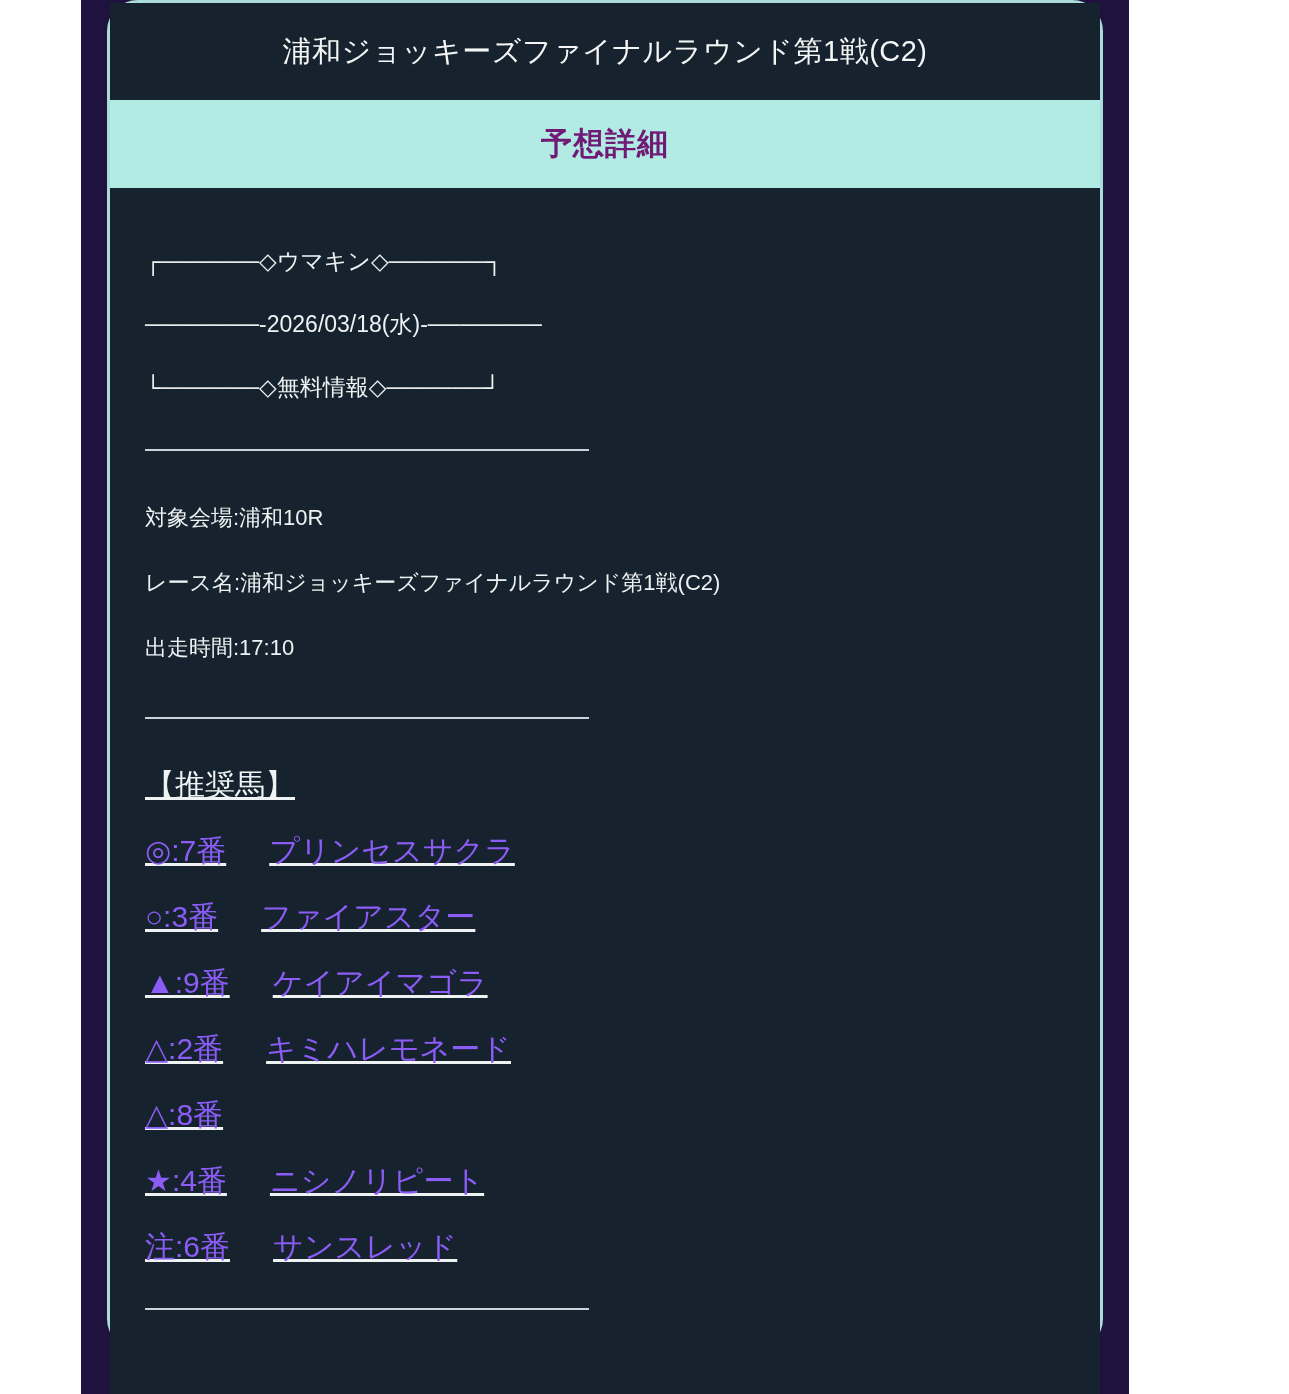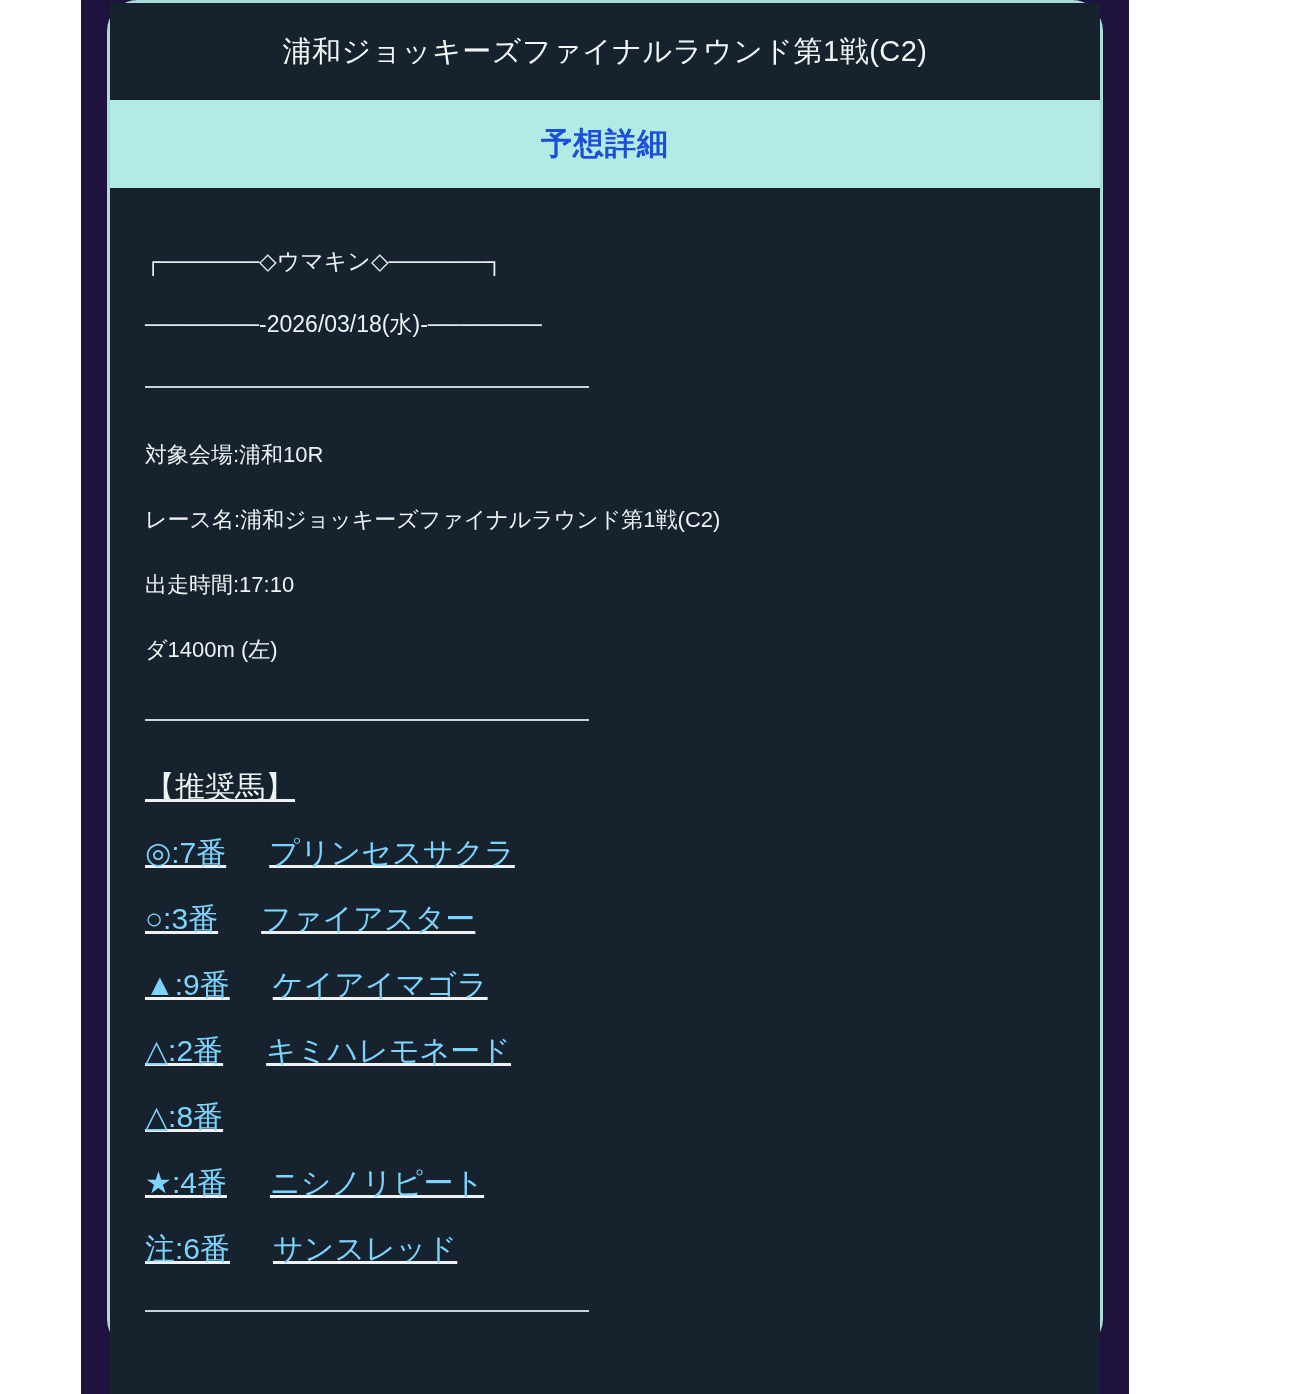--- a/index.html
+++ b/index.html
@@ -26,21 +26,21 @@
     background:#16232e;
   }
   .title-box .race-title{
     color:#f4f6f6;font-size:29px;letter-spacing:0.5px;
   }
   .banner{
     height:88px;display:flex;align-items:center;justify-content:center;
     background:#b2ebe3;
   }
   .banner .banner-label{
-    color:#1d4ed8;font-size:31px;font-weight:bold;letter-spacing:1px;
+    color:#701a75;font-size:31px;font-weight:bold;letter-spacing:1px;
   }
   .content{
     background:#16232e;
     padding:0 35px;
     box-sizing:border-box;
     height:1206px;
     color:#eef2f3;
   }
   .promo{margin-top:42px;}
   .promo p{
@@ -55,21 +55,21 @@
   .divider.d3{margin-top:28px;}
   .race-info{margin-top:34px;}
   .race-info p{
     margin:0;font-size:22px;line-height:65px;color:#eef2f3;
   }
   .reco{margin-top:33px;text-decoration:underline;}
   .reco .heading{
     margin:0;font-size:30px;line-height:66px;color:#eef2f3;
   }
   .horse-row{
-    display:flex;align-items:center;height:66px;font-size:30px;color:#7dd3fc;
+    display:flex;align-items:center;height:66px;font-size:30px;color:#8b5cf6;
   }
   .horse-row .horse-label{flex:0 0 auto;}
   .horse-row .horse-name{margin-left:43px;flex:0 0 auto;}
 </style>
 </head>
 <body>
 
 <div class="page-frame"></div>
 
 <div class="card">
@@ -80,29 +80,29 @@
 
   <div class="banner">
     <span class="banner-label">予想詳細</span>
   </div>
 
   <div class="content">
 
     <div class="promo">
       <p>┌──────◇ウマキン◇──────┐</p>
       <p>───────-2026/03/18(水)-───────</p>
+      <p>└──────◇無料情報◇──────┘</p>
     </div>
 
     <hr class="divider d1">
 
     <div class="race-info">
       <p>対象会場:浦和10R</p>
       <p>レース名:浦和ジョッキーズファイナルラウンド第1戦(C2)</p>
       <p>出走時間:17:10</p>
-      <p>ダ1400m (左)</p>
     </div>
 
     <hr class="divider d2">
 
     <div class="reco">
       <p class="heading">【推奨馬】</p>
 
       <div class="horse-row">
         <span class="horse-label">◎:7番</span>
         <span class="horse-name">プリンセスサクラ</span>

